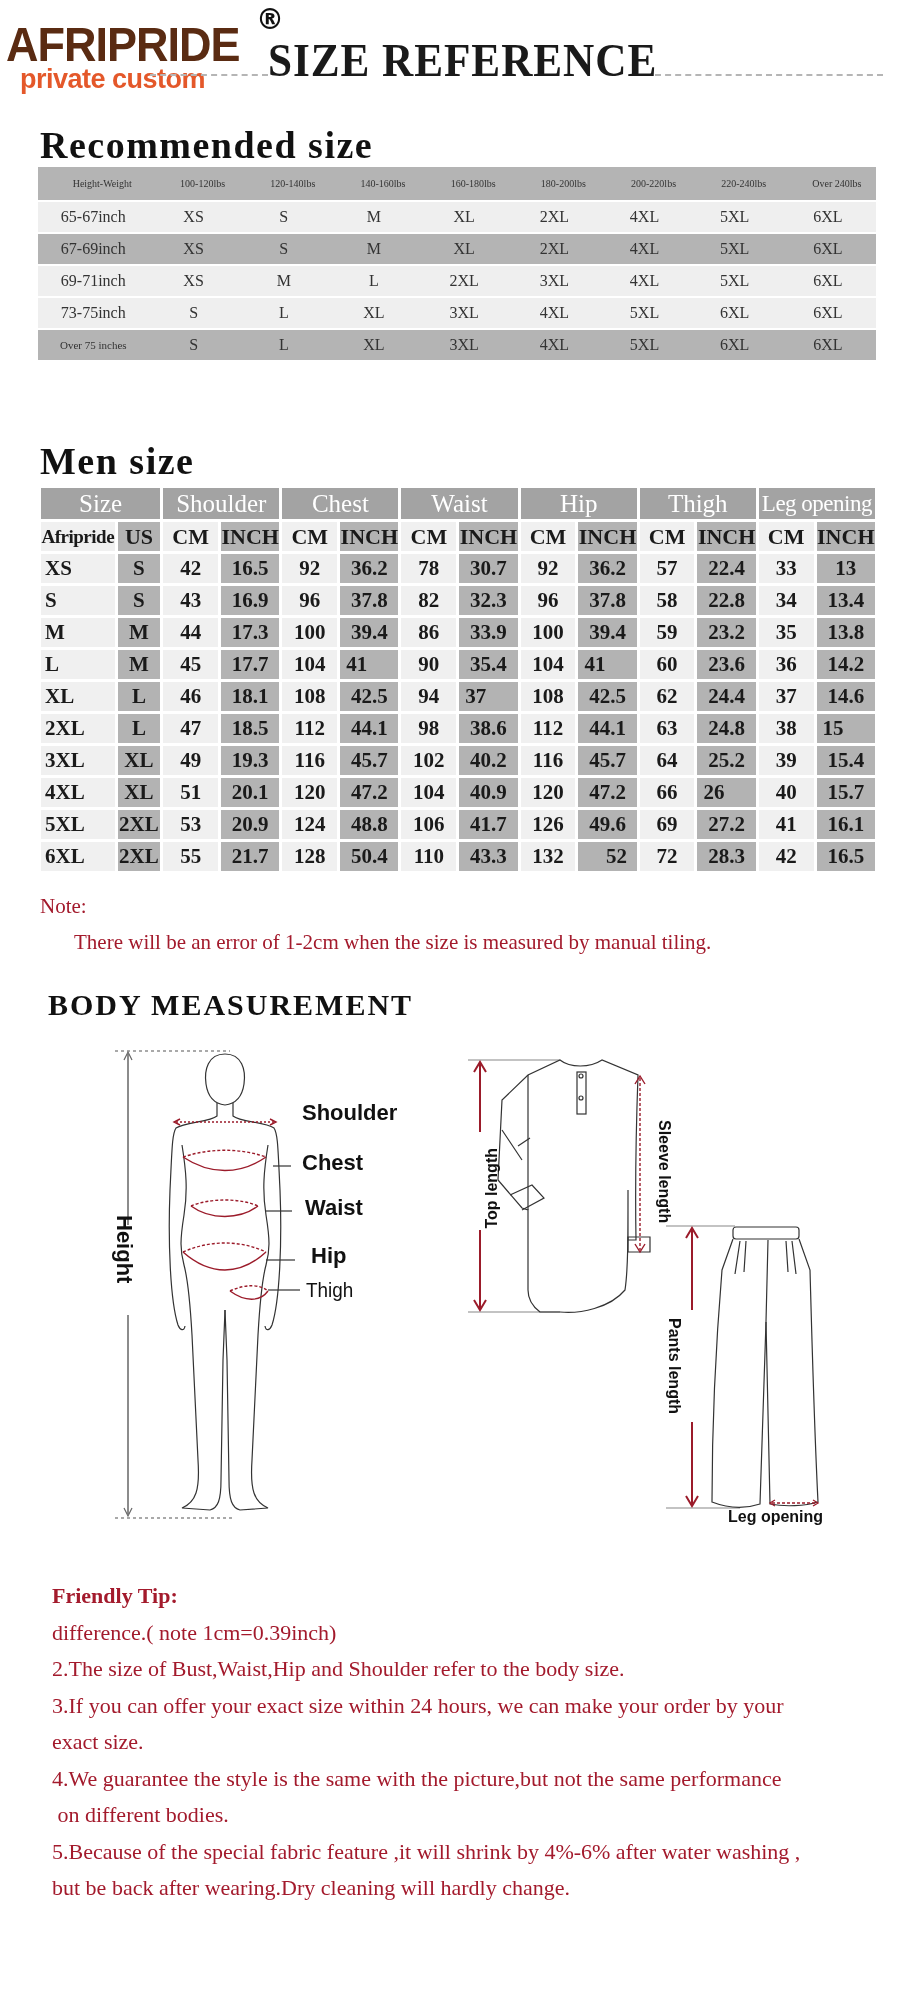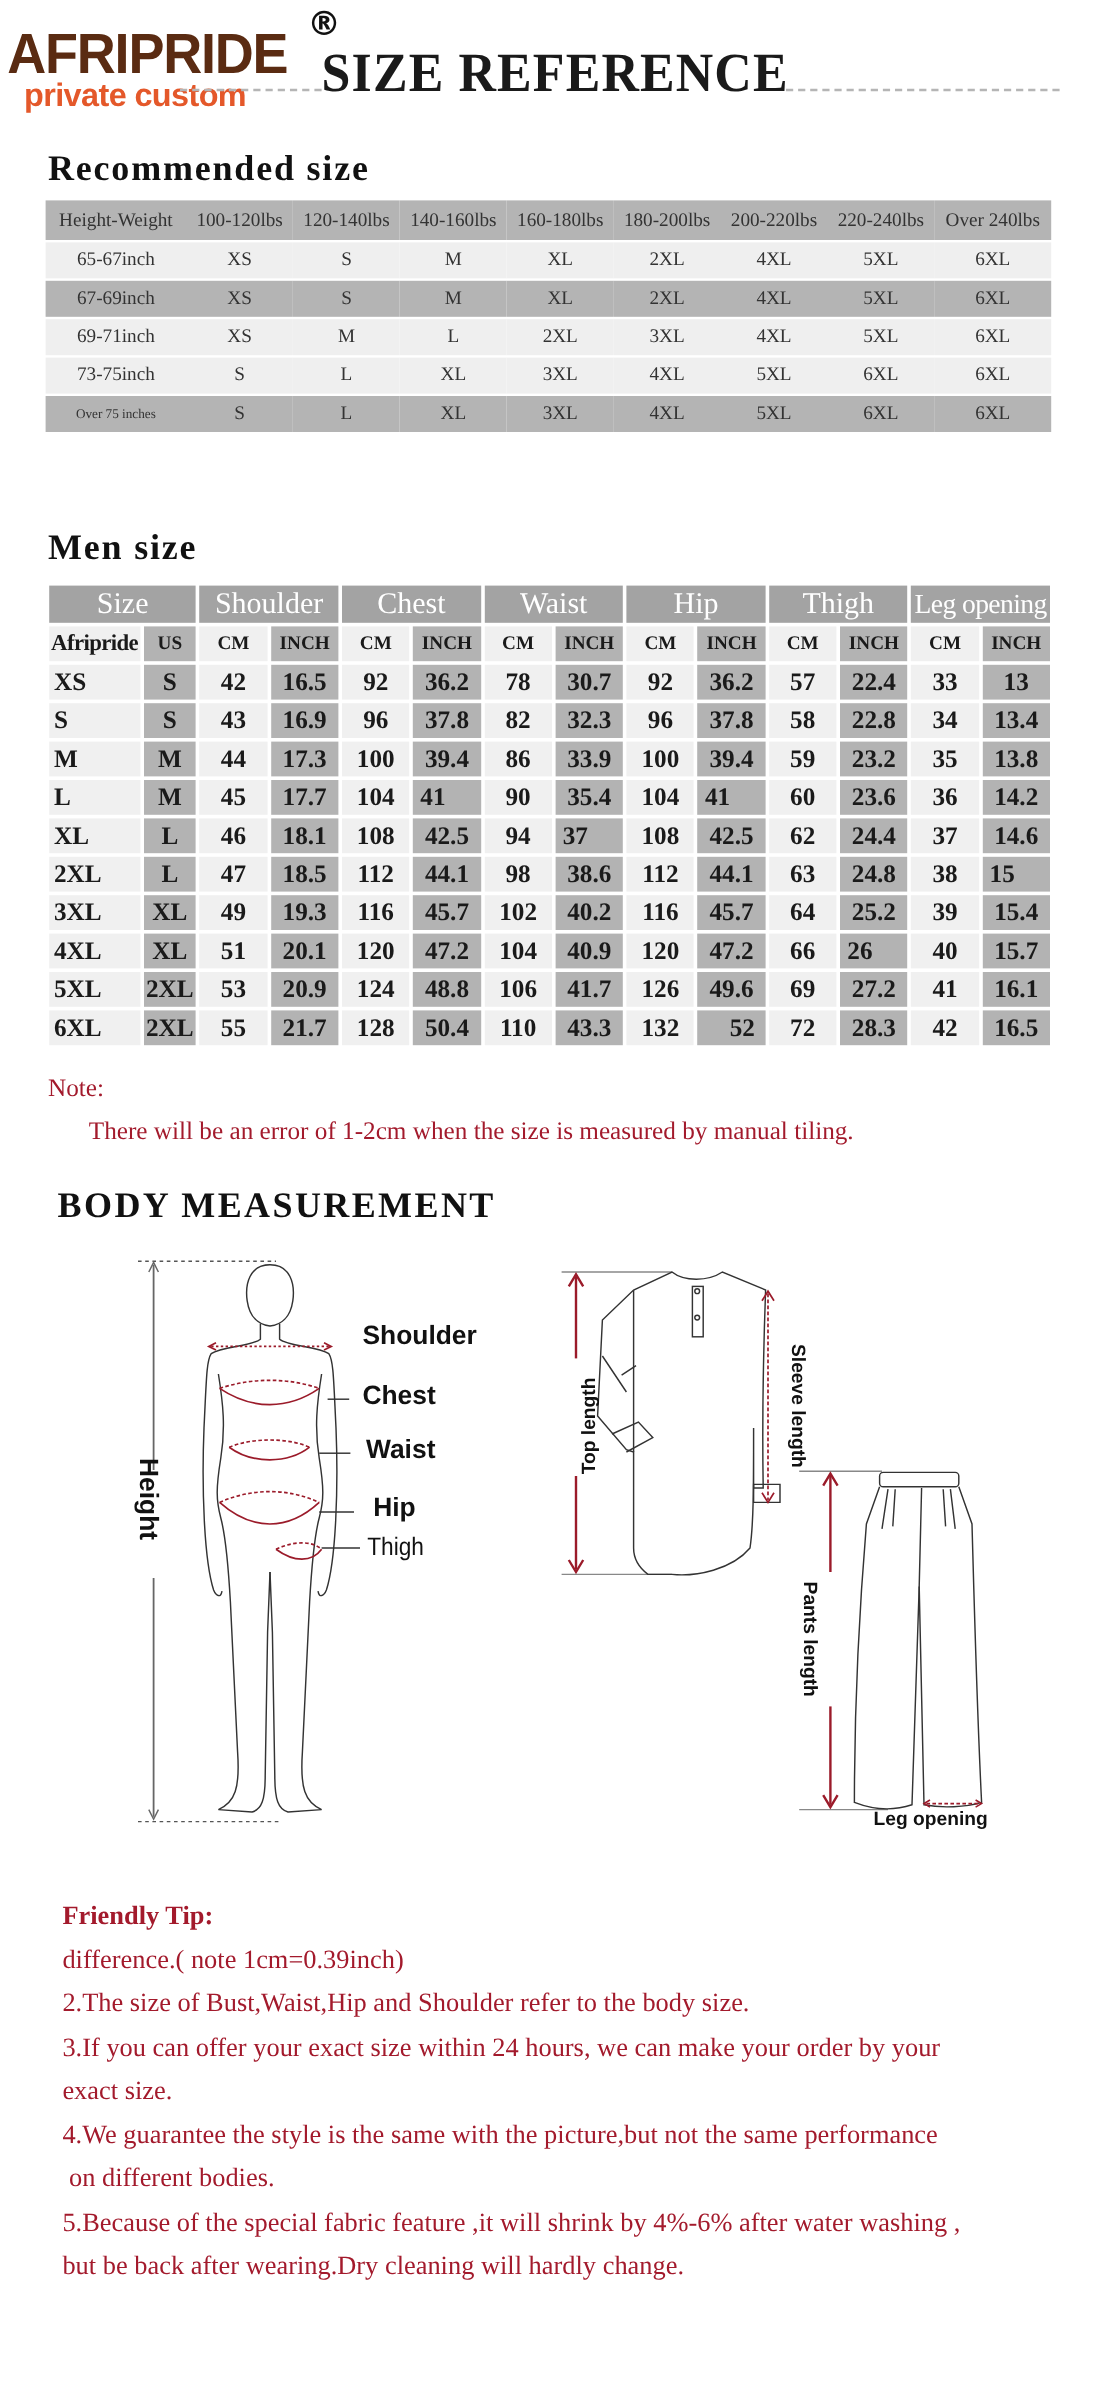--- a/index.html
+++ b/index.html
@@ -4,36 +4,36 @@
 <style>
   html,body{margin:0;padding:0;background:#ffffff;}
   body{width:912px;height:2000px;position:relative;overflow:hidden;font-family:"Liberation Serif","DejaVu Serif",serif;color:#111;}
   .abs{position:absolute;}
   
   .brand{left:6px;top:22px;font-family:"Liberation Sans","DejaVu Sans",sans-serif;font-weight:bold;font-size:45px;letter-spacing:-1px;color:#5a2b12;line-height:1;transform:scaleY(1.05);}
   .reg{left:256px;top:6px;font-family:"DejaVu Sans",sans-serif;font-weight:bold;font-size:28px;color:#111;line-height:1;}
   .tagline{left:20px;top:66px;font-family:"Liberation Sans","DejaVu Sans",sans-serif;font-weight:bold;font-size:27px;color:#e4582a;line-height:1;letter-spacing:-0.5px;}
   .dash{height:0;border-top:2px dashed #b5b5b5;}
   .title{left:268px;top:38px;font-size:46px;font-weight:bold;color:#1a1a1a;letter-spacing:1px;line-height:1;transform:scaleX(0.94);transform-origin:left top;}
-  .section-h{font-size:30px;font-weight:bold;letter-spacing:1.5px;color:#111;line-height:1;}
+  .section-h{font-size:38px;font-weight:bold;letter-spacing:1.5px;color:#111;line-height:1;}
   
   .rec{left:38px;top:165px;width:838px;border-collapse:separate;border-spacing:0 2px;}
   .rec td{text-align:center;font-size:16px;color:#333;height:30px;padding:0;}
-  .rec tr.hdr td{font-size:16px;height:33px;}
+  .rec tr.hdr td{font-size:10px;height:33px;padding-left:18px;}
   .rec tr.dark td{background:#b4b4b4;}
   .rec tr.light td{background:#efefef;}
   .rec td.small{font-size:11px;}
   
   .men{left:38px;top:485px;width:840px;border-collapse:separate;border-spacing:3px;}
   .men td{text-align:center;font-size:21px;font-weight:bold;padding:0;height:29px;color:#1a1a1a;}
   .men tr.grp td{background:#a3a3a3;color:#fff;font-size:25px;font-weight:normal;height:31px;}
   .men td.l{background:#f0f0f0;}
   .men td.d{background:#b3b3b3;}
   .men td.left{text-align:left;padding-left:4px;}
-  .men tr.sub td{font-size:16px;}
+  .men tr.sub td{font-size:22px;}
   .note{color:#a31a2c;font-size:21px;}
   .tip{left:52px;top:1578px;width:830px;color:#a31a2c;font-size:22px;line-height:36.5px;}
   .tip .tip-title{font-weight:bold;}
   .lbl{font-family:"Liberation Sans","DejaVu Sans",sans-serif;font-weight:bold;color:#111;}
 </style>
 </head>
 <body>
 
 <div class="abs brand">AFRIPRIDE</div>
 <div class="abs reg">®</div>

